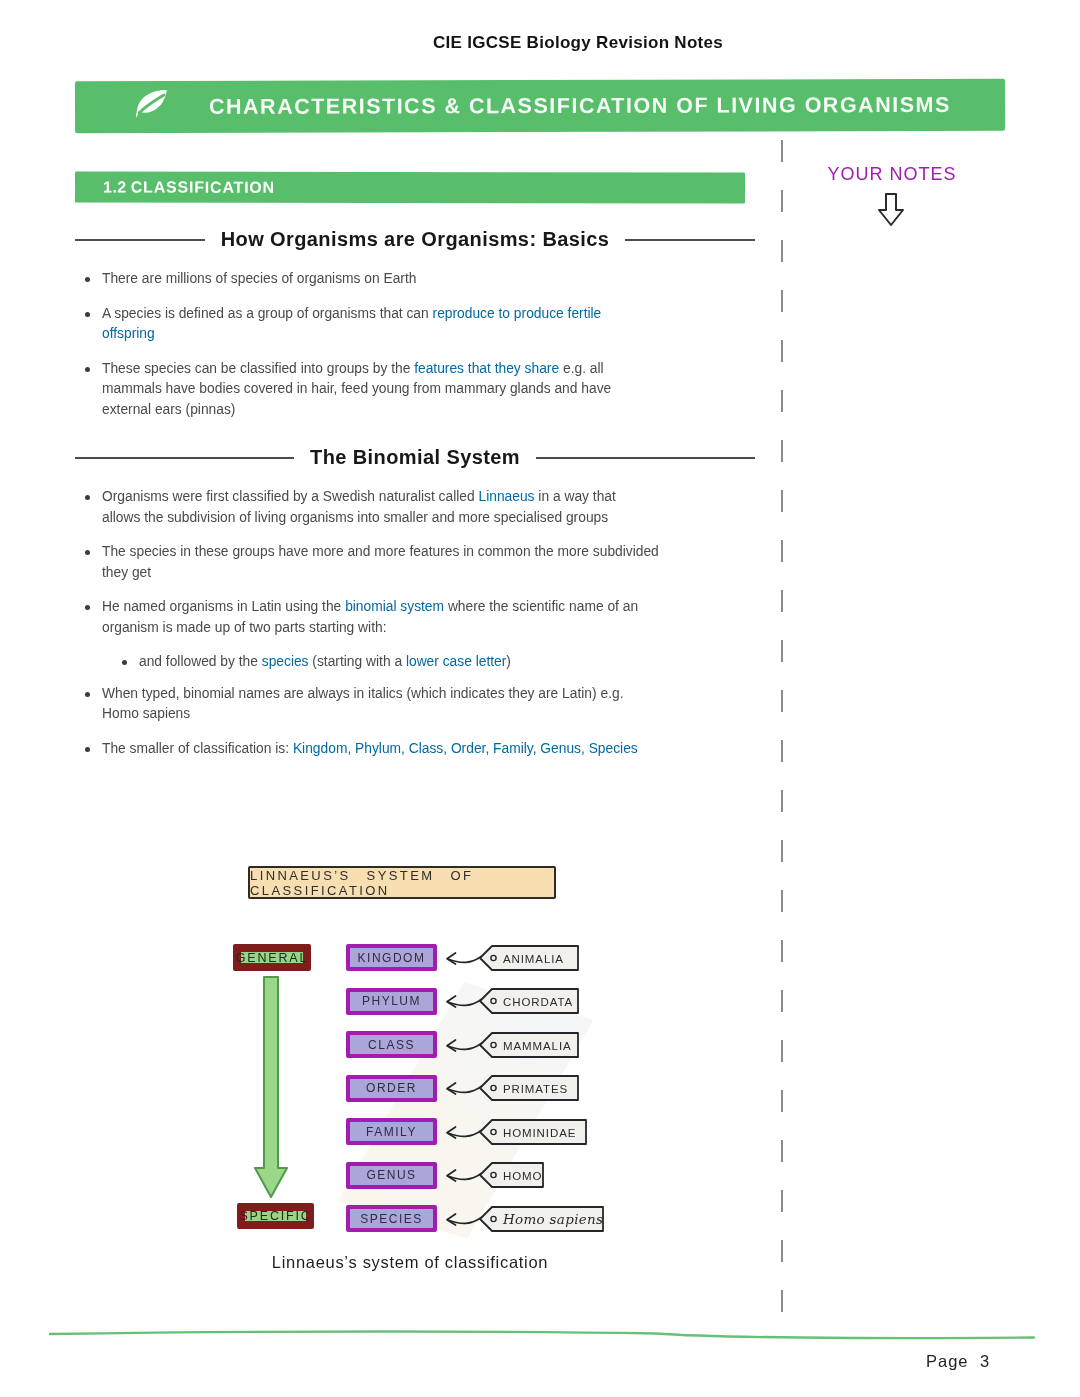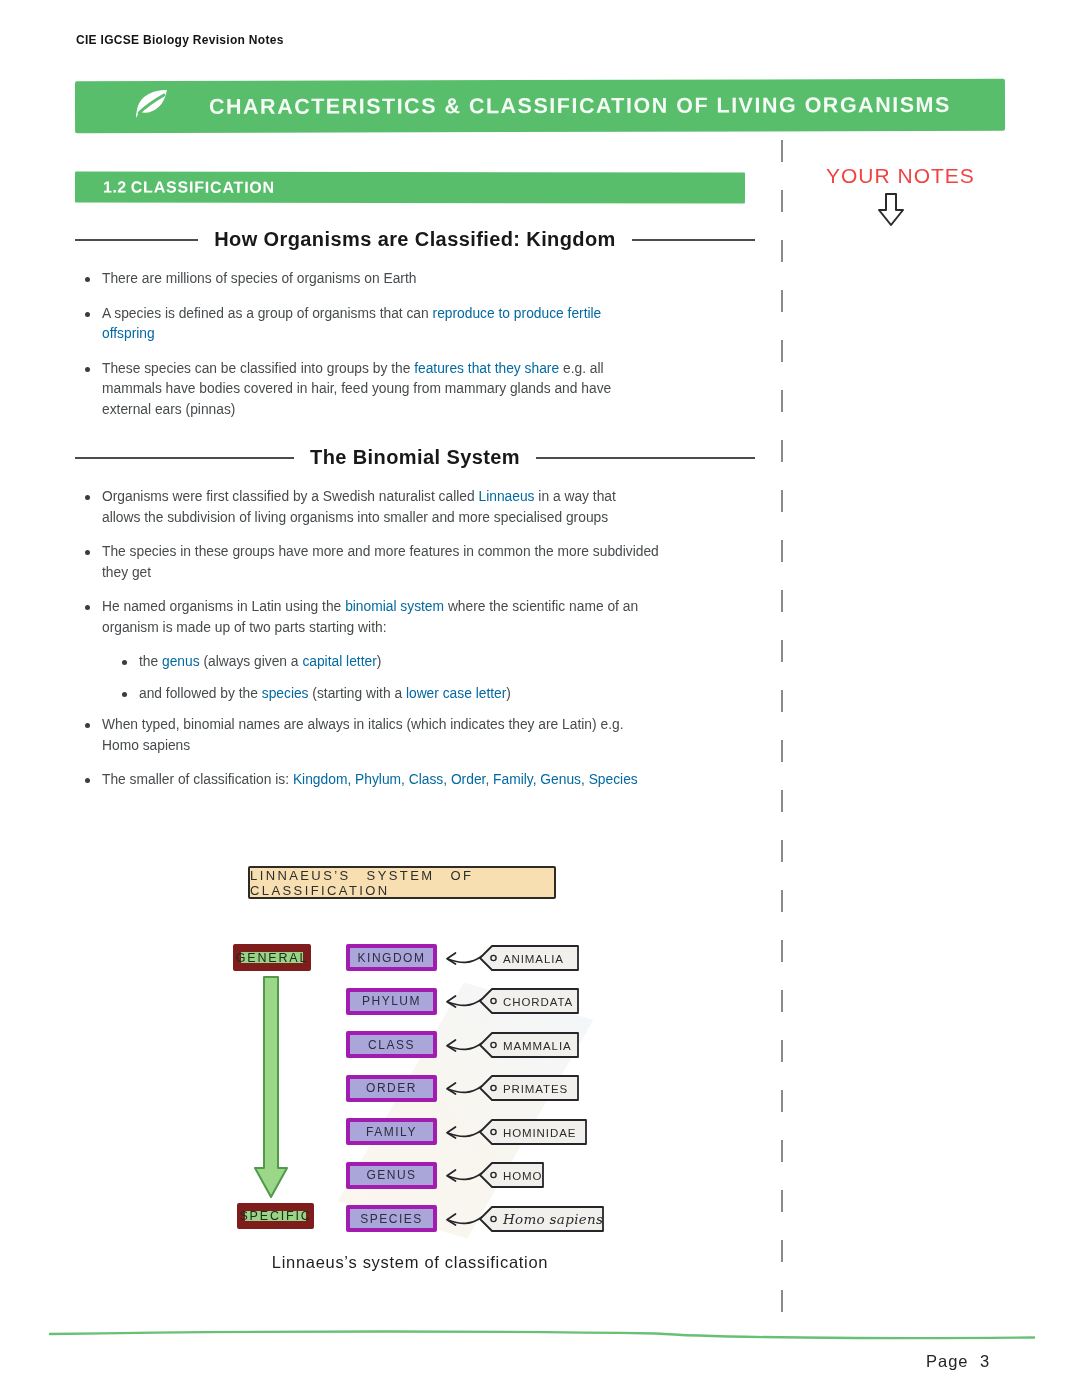--- a/index.html
+++ b/index.html
@@ -1,34 +1,34 @@
 <!DOCTYPE html>
 <html><head>
 <meta charset="utf-8">
 <style>
   * { margin:0; padding:0; box-sizing:border-box; }
   html,body { width:1080px; height:1397px; background:#ffffff; overflow:hidden;
     font-family:"Liberation Sans", sans-serif; }
 
   
-  #top-title { position:absolute; top:33px; left:76px; width:1004px; text-align:left;
-    font-size:12px; font-weight:700; color:#141414; letter-spacing:.3px; }
+  #top-title { position:absolute; top:33px; left:76px; width:1004px; text-align:center;
+    font-size:17px; font-weight:700; color:#141414; letter-spacing:.3px; }
 
   
   #main-banner { position:absolute; top:80px; left:75px; width:930px; height:52px;
     background:#58be6b; border-radius:2px; display:flex; align-items:center; transform:rotate(-.15deg); }
   #main-banner .leaf { margin-left:56px; flex:0 0 auto; }
   #main-banner .btitle { color:#f4fbf5; font-size:21.5px; font-weight:600; letter-spacing:1.5px;
     margin-left:36px; white-space:nowrap; }
 
   
   #notes-divider { position:absolute; left:781px; top:140px; width:2px; height:1192px;
     background:repeating-linear-gradient(to bottom,#8b8b8b 0 22px,transparent 22px 50px); }
   #your-notes { position:absolute; top:164px; left:826px; width:132px; text-align:center;
-    font-size:21px; color:#ef4444; letter-spacing:1px; font-weight:500; white-space:nowrap; }
+    font-size:18px; color:#a21caf; letter-spacing:1px; font-weight:500; white-space:nowrap; }
   #notes-arrow { position:absolute; top:192px; left:876px; }
 
   
   #section-banner { position:absolute; top:172px; left:75px; width:670px; height:31px;
     background:#58be6b; display:flex; align-items:center; border-radius:1px; transform:rotate(.1deg); }
   #section-banner .num { color:#fff; font-size:16px; font-weight:600; margin-left:28px; letter-spacing:.5px; }
   #section-banner .stitle { color:#fff; font-size:16px; font-weight:600; margin-left:4px; letter-spacing:.8px; }
 
   
   #content { position:absolute; top:228px; left:75px; width:680px; }
@@ -98,21 +98,21 @@
 </span>
 
 <div id="section-banner">
   <span class="num">1.2</span>
   <span class="stitle">CLASSIFICATION</span>
 </div>
 
 <div id="content">
   <div class="sec-heading">
     <span class="hline"></span>
-    <span class="htext">How Organisms are Classified: Kingdom</span>
+    <span class="htext">How Organisms are Organisms: Basics</span>
     <span class="hline"></span>
   </div>
   <div>
       <div class="bullet"><span class="btext"><span>There are millions of species of organisms on Earth</span></span></div>
       <div class="bullet"><span class="btext"><span>A species is defined as a group of organisms that can </span><span class="bold">reproduce to produce fertile</span><span>
 </span><span class="bold">offspring</span></span></div>
       <div class="bullet"><span class="btext"><span>These species can be classified into groups by the </span><span class="bold">features that they share</span><span> e.g. all
 mammals have bodies covered in hair, feed young from mammary glands and have
 external ears (pinnas)</span></span></div>
     </div>
@@ -122,21 +122,20 @@
     <span class="htext">The Binomial System</span>
     <span class="hline"></span>
   </div>
   <div>
       <div class="bullet"><span class="btext"><span>Organisms were first classified by a Swedish naturalist called </span><span class="bold">Linnaeus</span><span> in a way that
 allows the subdivision of living organisms into smaller and more specialised groups</span></span></div>
       <div class="bullet"><span class="btext"><span>The species in these groups have more and more features in common the more subdivided
 they get</span></span></div>
       <div class="bullet"><span class="btext"><span>He named organisms in Latin using the </span><span class="bold">binomial system</span><span> where the scientific name of an
 organism is made up of two parts starting with:</span></span></div>
-      <div class="bullet sub"><span class="btext"><span>the </span><span class="bold">genus</span><span> (always given a </span><span class="bold">capital letter</span><span>)</span></span></div>
       <div class="bullet sub"><span class="btext"><span>and followed by the </span><span class="bold">species</span><span> (starting with a </span><span class="bold">lower case letter</span><span>)</span></span></div>
       <div class="bullet"><span class="btext"><span>When typed, binomial names are always in italics (which indicates they are Latin) e.g.
 Homo sapiens</span></span></div>
       <div class="bullet"><span class="btext"><span>The smaller of classification is: </span><span class="bold">Kingdom, Phylum, Class, Order, Family, Genus, Species</span></span></div>
     </div>
 </div>
 
 <div id="diagram">
   <div id="dg-watermark"></div>
   <div id="dg-title">LINNAEUS’S  SYSTEM  OF  CLASSIFICATION</div>

